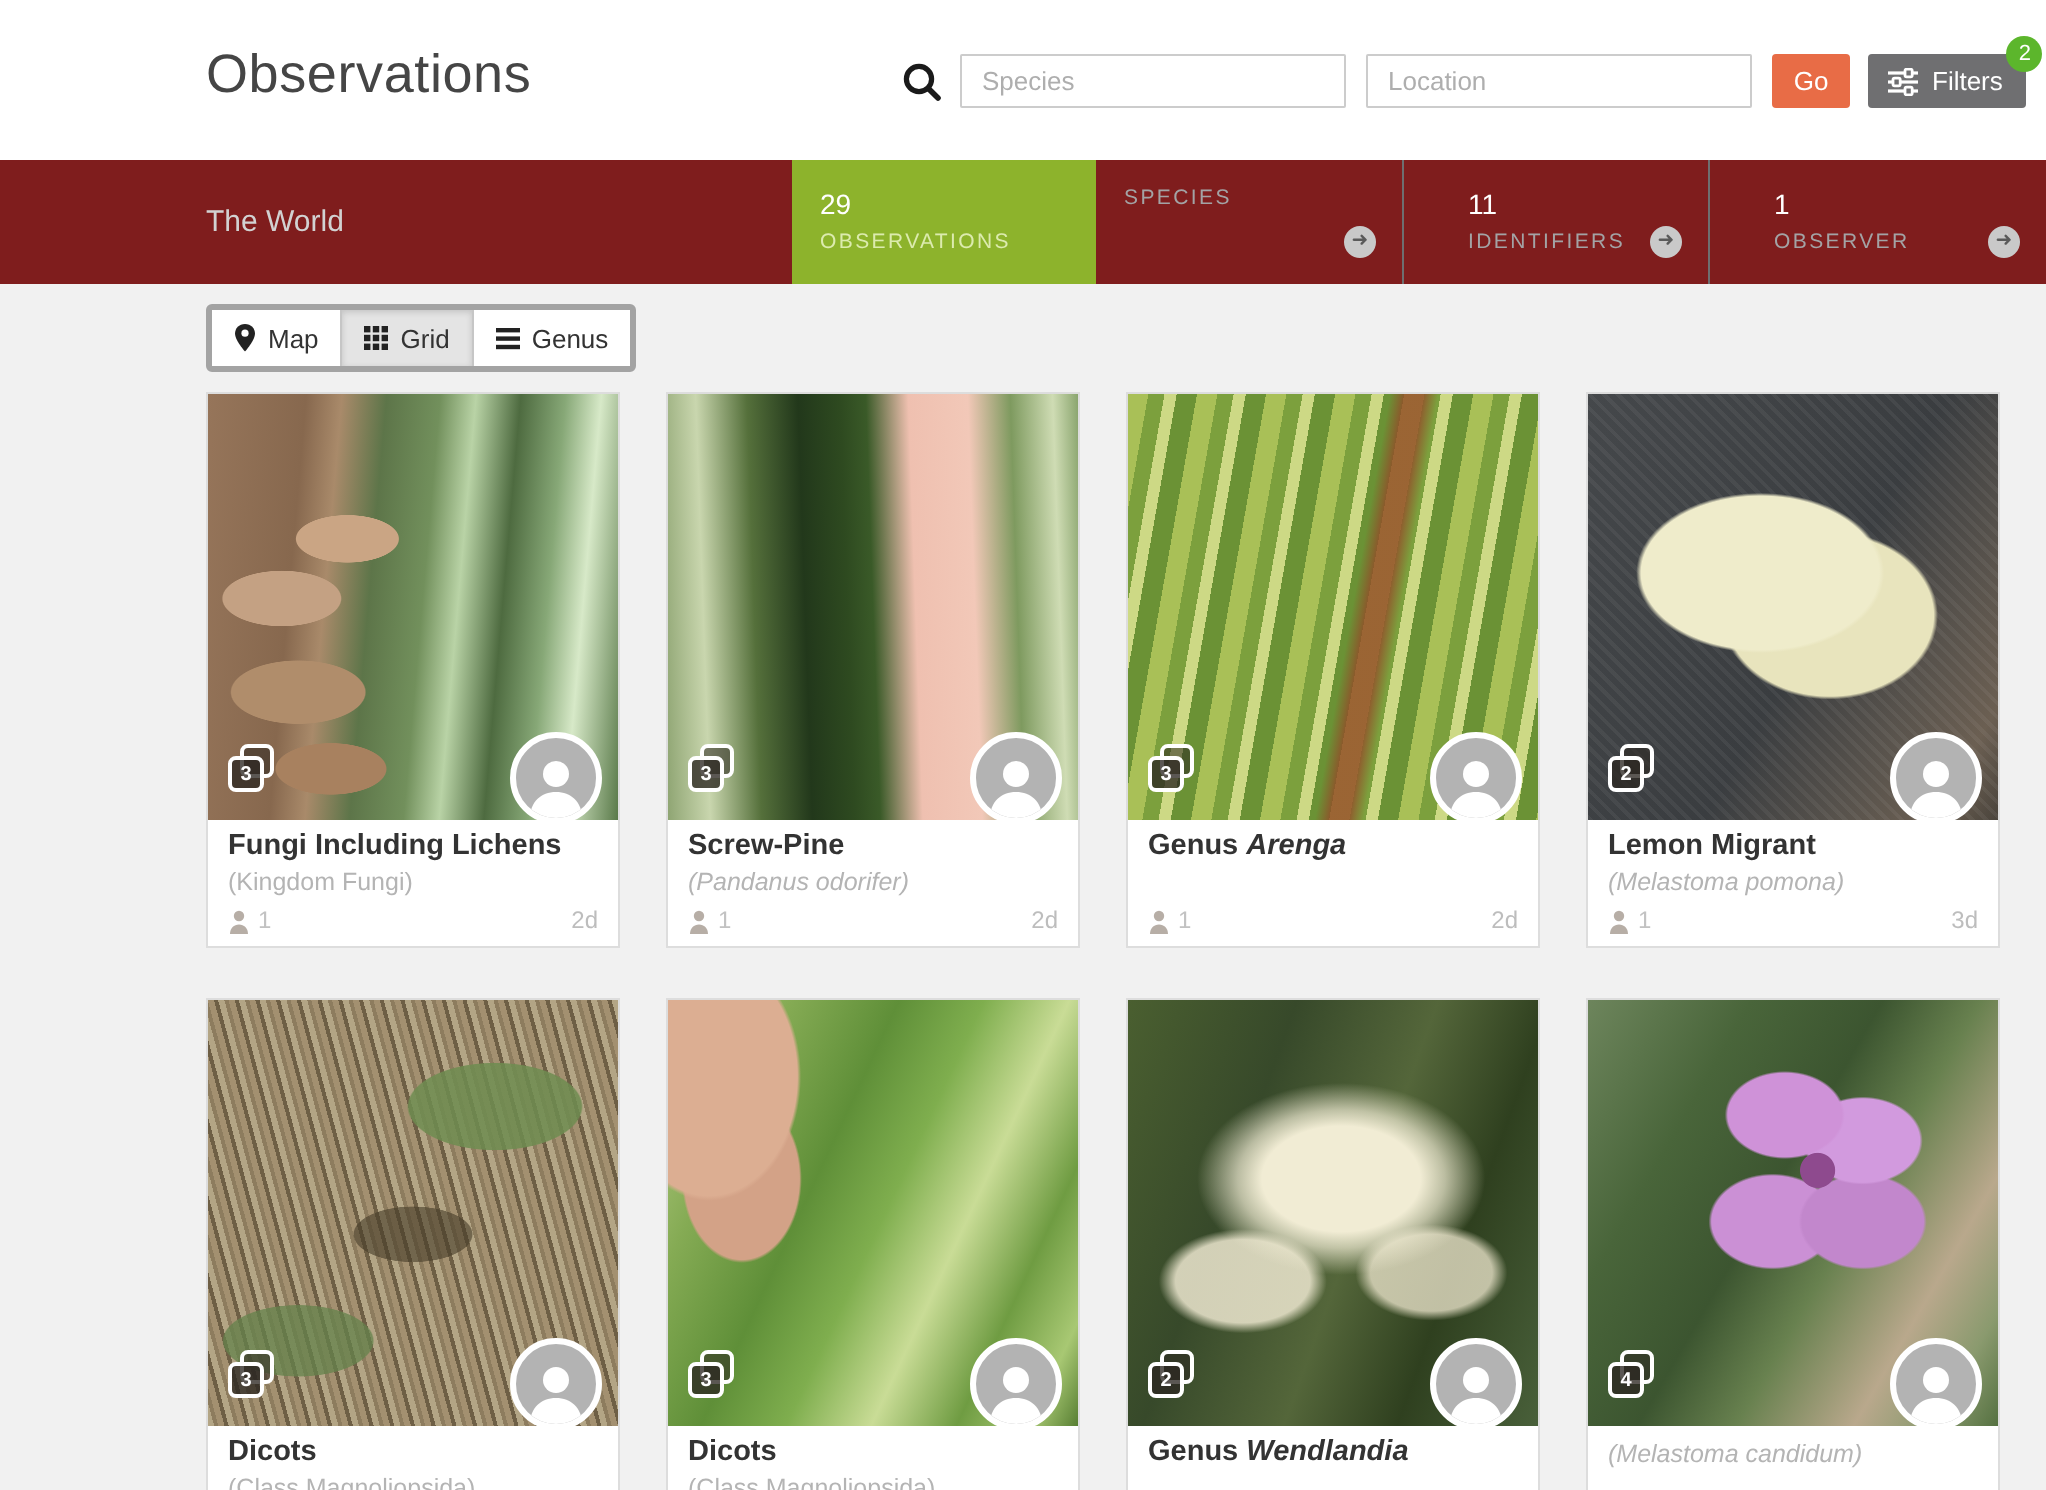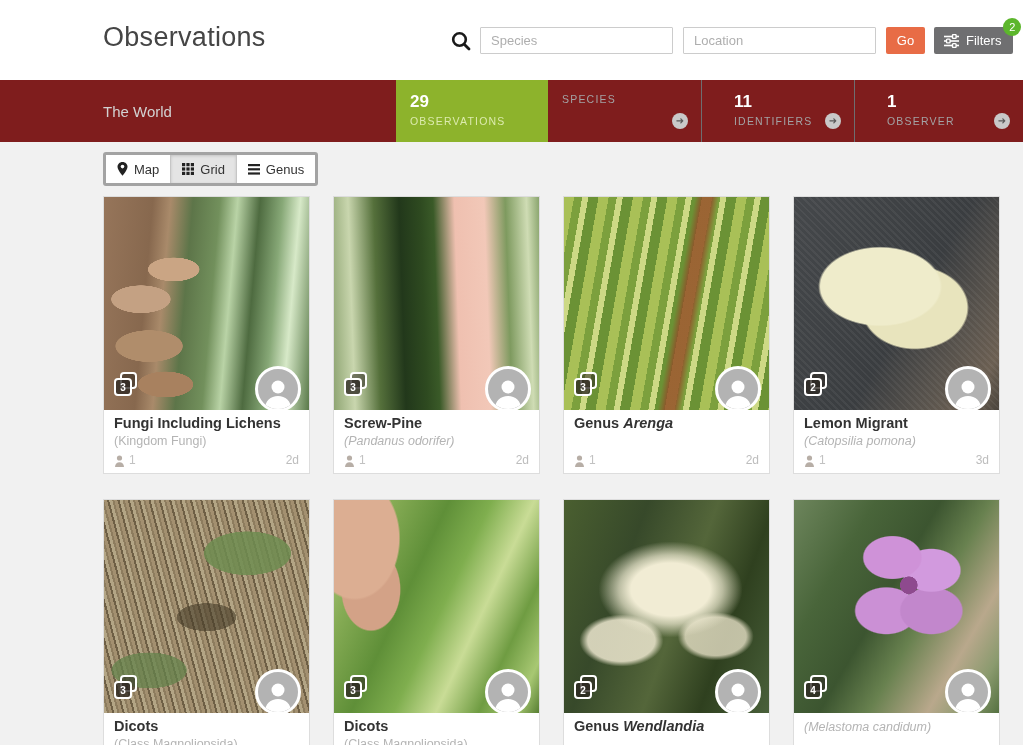--- a/index.html
+++ b/index.html
@@ -25,21 +25,21 @@
 
   
   .statsbar { height:62px; background:#7f1d1d; position:relative; }
   .place { position:absolute; left:103px; top:50%; transform:translateY(-50%);
     color:#d2d2d2; font-size:15px; }
   .stats { position:absolute; left:396px; top:0; height:100%; display:flex; }
   .stat { width:153px; height:100%; padding:11px 0 0 14px; position:relative; cursor:pointer; }
   .stat.first { width:152px; }
   .stat.last { width:169px; }
   .stat.active { background:#8db32c; }
-  .stat .stat-value { color:#fff; font-size:17px; font-weight:bold; line-height:22px; }
+  .stat .stat-value { color:#fff; font-size:14px; font-weight:normal; line-height:22px; }
   .stat .stat-label { font-size:10.5px; letter-spacing:1.2px; color:#a3a3a5; margin-top:2px; }
   .stat.active .stat-label { color:#dcebae; }
   .stat.divided { border-left:1px solid #6e6e70;padding-left:32px; }
   .stat-arrow { position:absolute; right:13px; bottom:13px; width:16px; height:16px; border-radius:50%;
     background:#c9c9c9; color:#5a5a5a; font-size:10px; line-height:16px; text-align:center; }
 
   
   .content { padding:10px 0 0 103px; }
   .view-toggle { display:inline-flex; border:3px solid #a3a3a3; border-radius:3px; overflow:hidden;
     background:#ec4899; }
@@ -317,21 +317,21 @@
         </span>
         <span class="avatar">
           <svg width="34" height="34" viewBox="0 0 34 34">
               <circle cx="17" cy="12" r="6.5" fill="#fff"></circle>
               <path d="M4 34c0-8 5.5-13 13-13s13 5 13 13z" fill="#fff"></path>
             </svg>
         </span>
       </div>
       <div class="meta">
         <div class="card-title"><span>Lemon Migrant</span><span class="t-italic"></span></div>
-        <div class="card-subtitle"><span class="italic">(Catopsilia pomona)</span></div>
+        <div class="card-subtitle"><span class="italic">(Melastoma pomona)</span></div>
         <div class="card-footer">
           <span class="idwrap">
             <svg width="11" height="12" viewBox="0 0 11 12">
                 <circle cx="5.5" cy="3" r="2.6" fill="#b7aea6"></circle>
                 <path d="M1 12c0-3 2-4.8 4.5-4.8S10 9 10 12z" fill="#b7aea6"></path>
               </svg>
             <em>1</em>
           </span>
           <span class="age">3d</span>
         </div>

